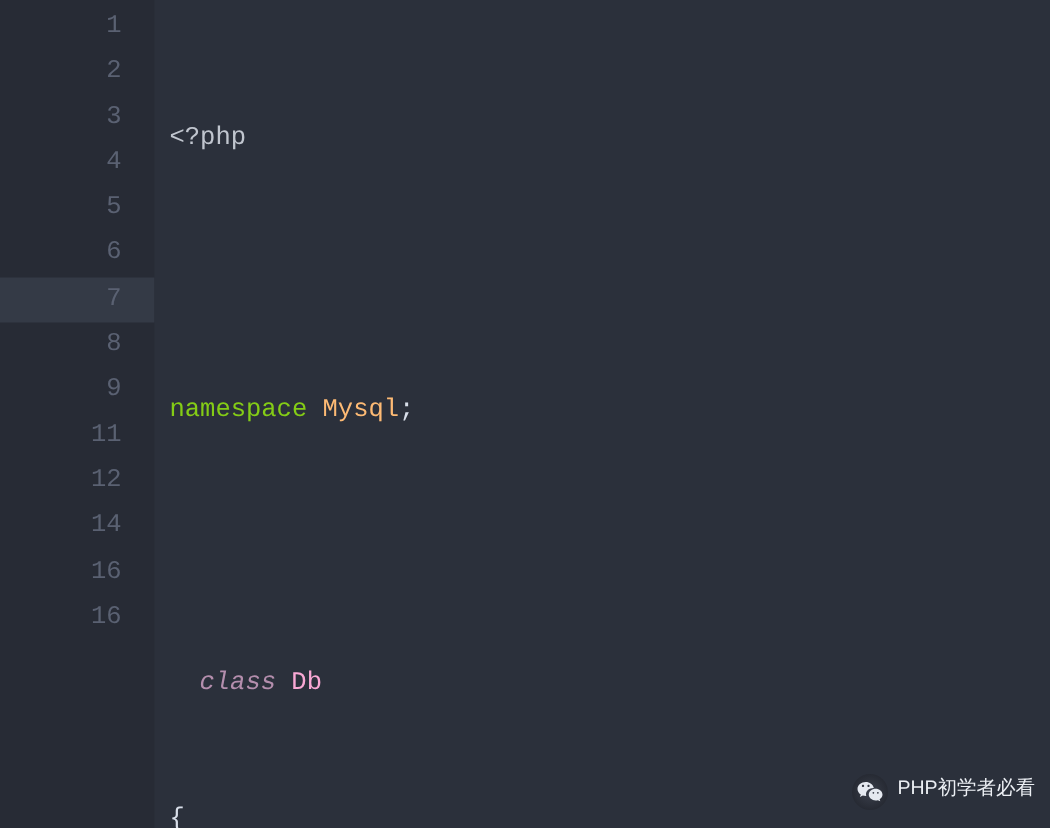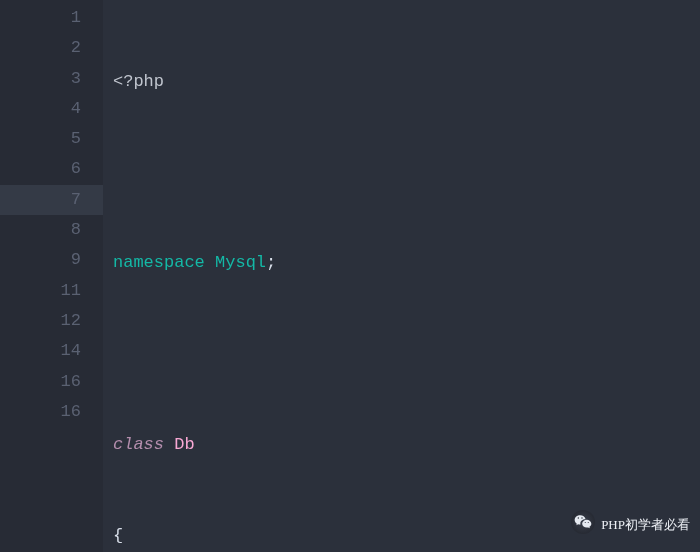--- a/index.html
+++ b/index.html
@@ -28,48 +28,48 @@
     line-height: 30.3px;
   }
   
   .gutter-line.active {
     background: #343a46;
   }
   
   .code {
     flex: 1;
     background: #2b303b;
-    padding-top: 6px;
+    padding-top: 17px;
     color: #c0c5ce;
     position: relative;
     white-space: pre;
   }
   
   .code-line {
     height: 30.3px;
     padding-left: 10px;
     line-height: 30.3px;
   }
   
   .tk-tag { color: #c0c5ce; }
-  .tk-keyword-ns { color: #14b8a6; }
-  .tk-class { color: #b48ead; font-style: italic; }
-  .tk-name { color: #14b8a6; }
+  .tk-keyword-ns { color: #84cc16; }
+  .tk-class { color: #b48ead; font-style: italic; margin-left: 20px; }
+  .tk-name { color: #fdba74; }
   .tk-classname { color: #f9a8d4; }
   .tk-brace { color: #d8dee9; }
   .tk-punct { color: #d8dee9; }
   
   .watermark {
     position: absolute;
     right: 10px;
     bottom: 12px;
     display: flex;
-    align-items: flex-start;
+    align-items: flex-end;
     gap: 6px;
-    font-family: Liberation Serif, serif;
+    font-family: Liberation Sans, sans-serif;
     font-size: 13px;
     color: #eceff4;
     pointer-events: none;
   }
   
   .watermark-icon {
     width: 24px;
     height: 24px;
     border-radius: 50%;
     background: radial-gradient(circle at 50% 50%, #3a3f4b 0%, #1e2129 100%);

